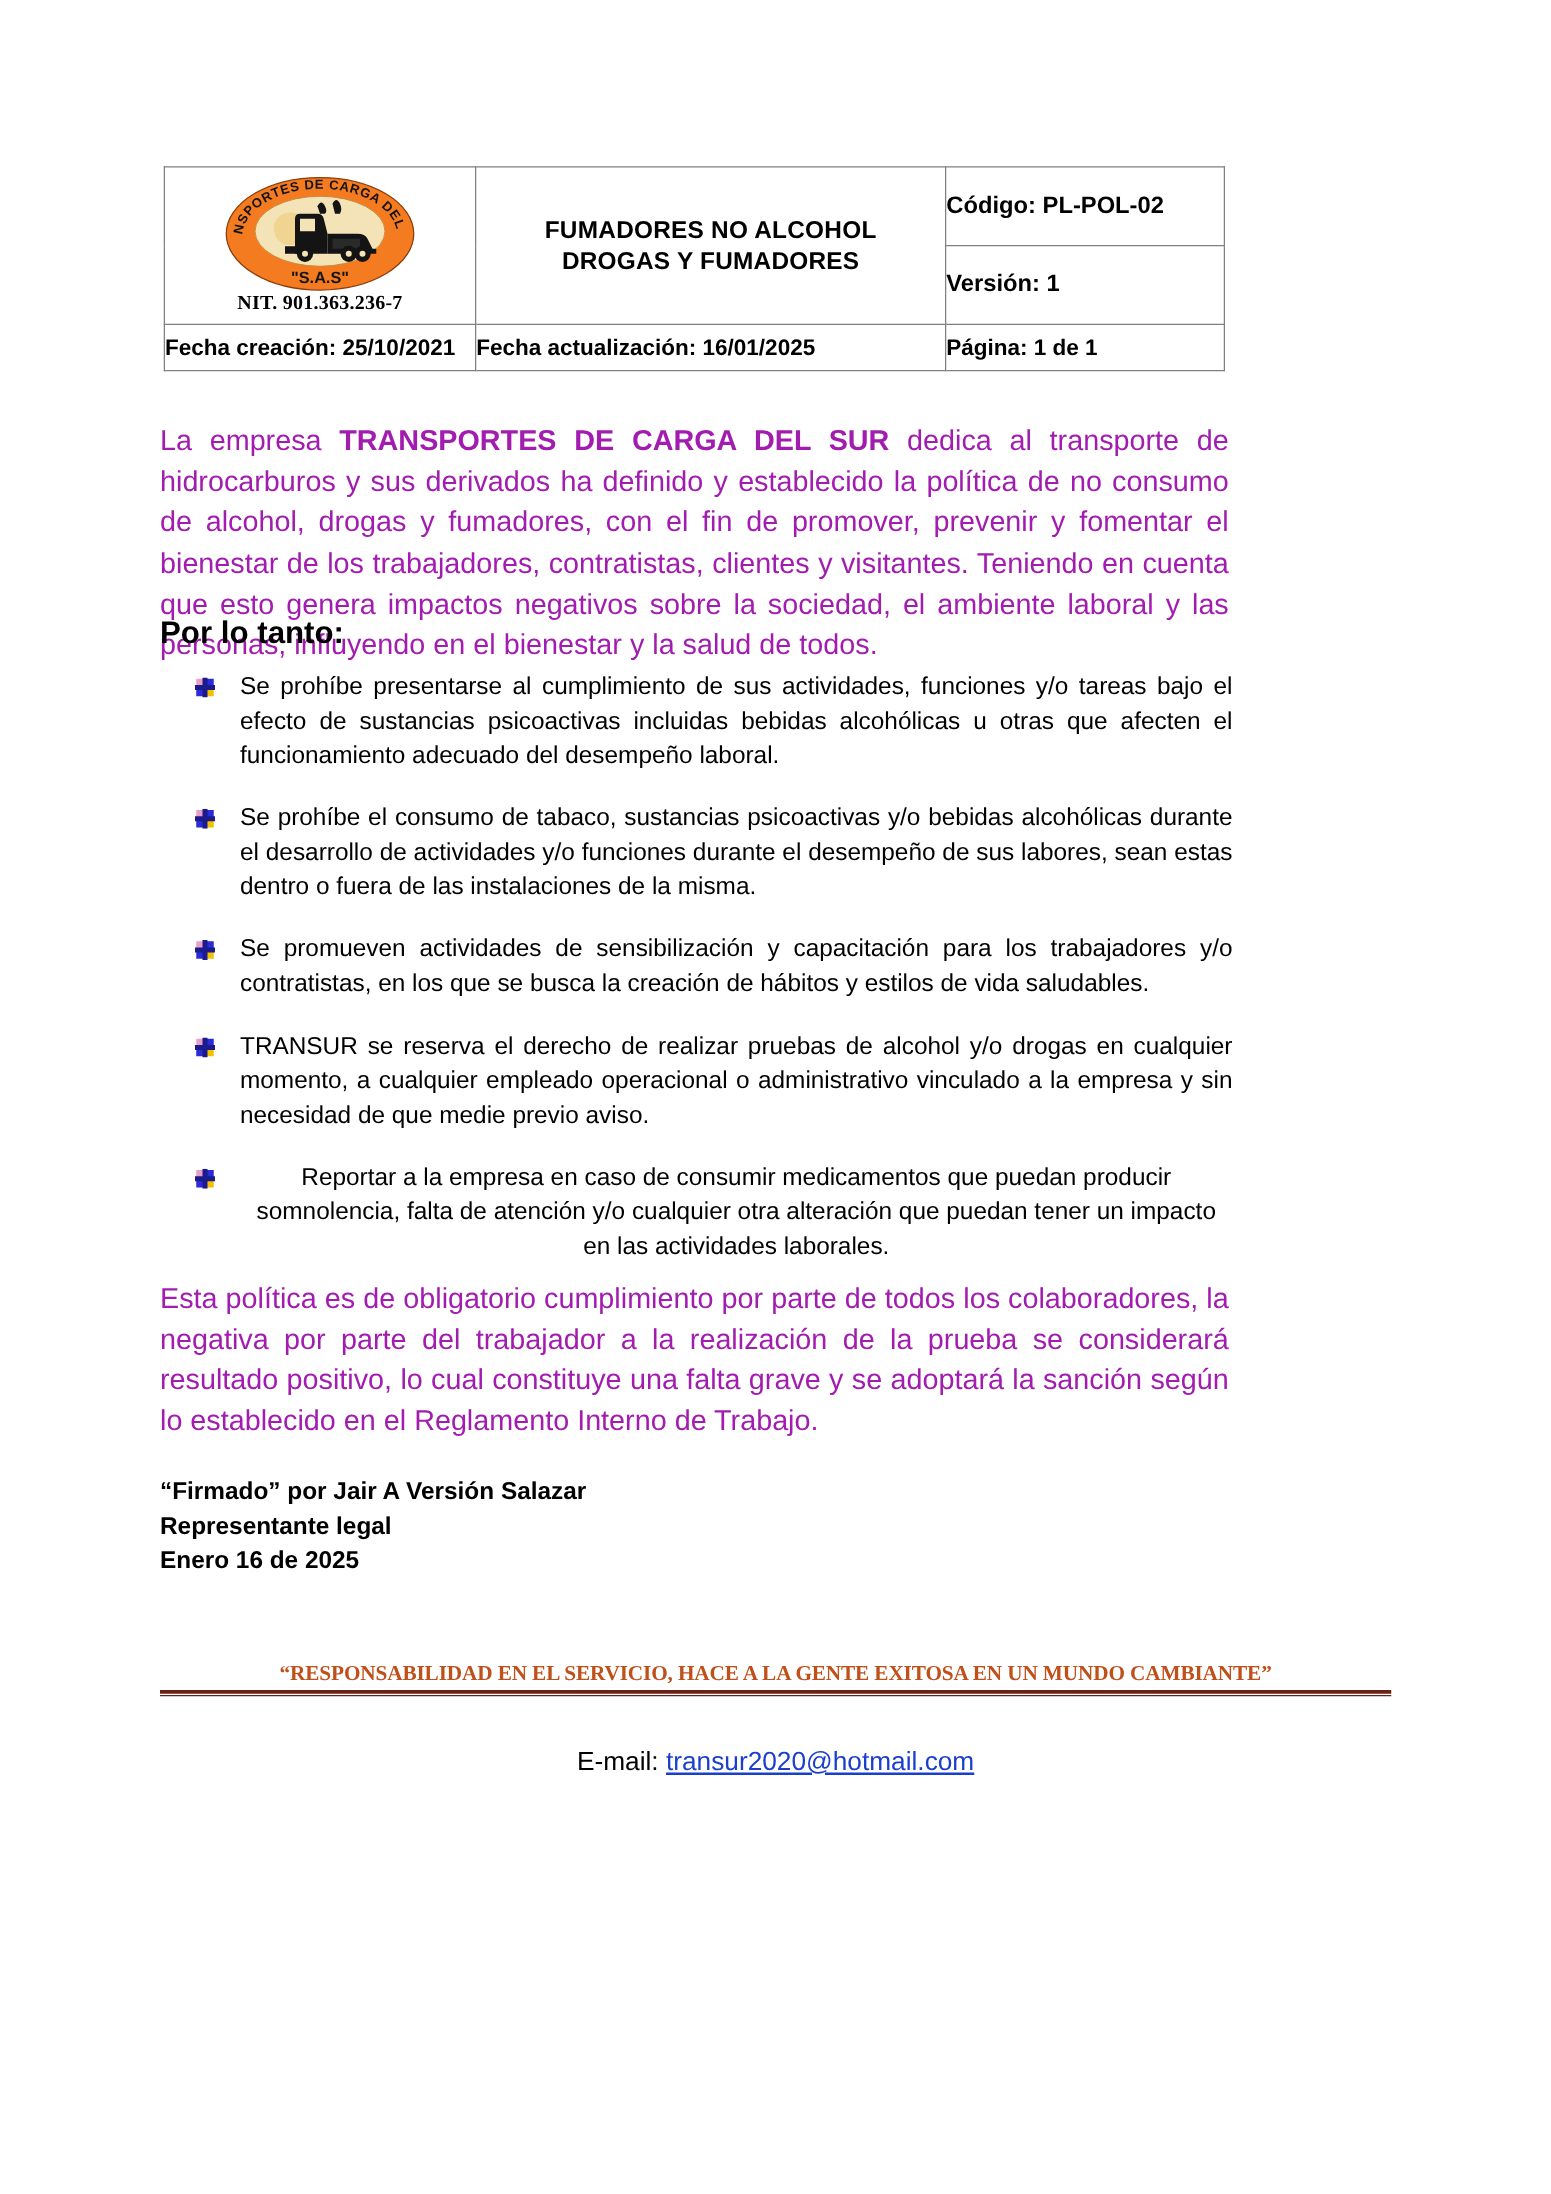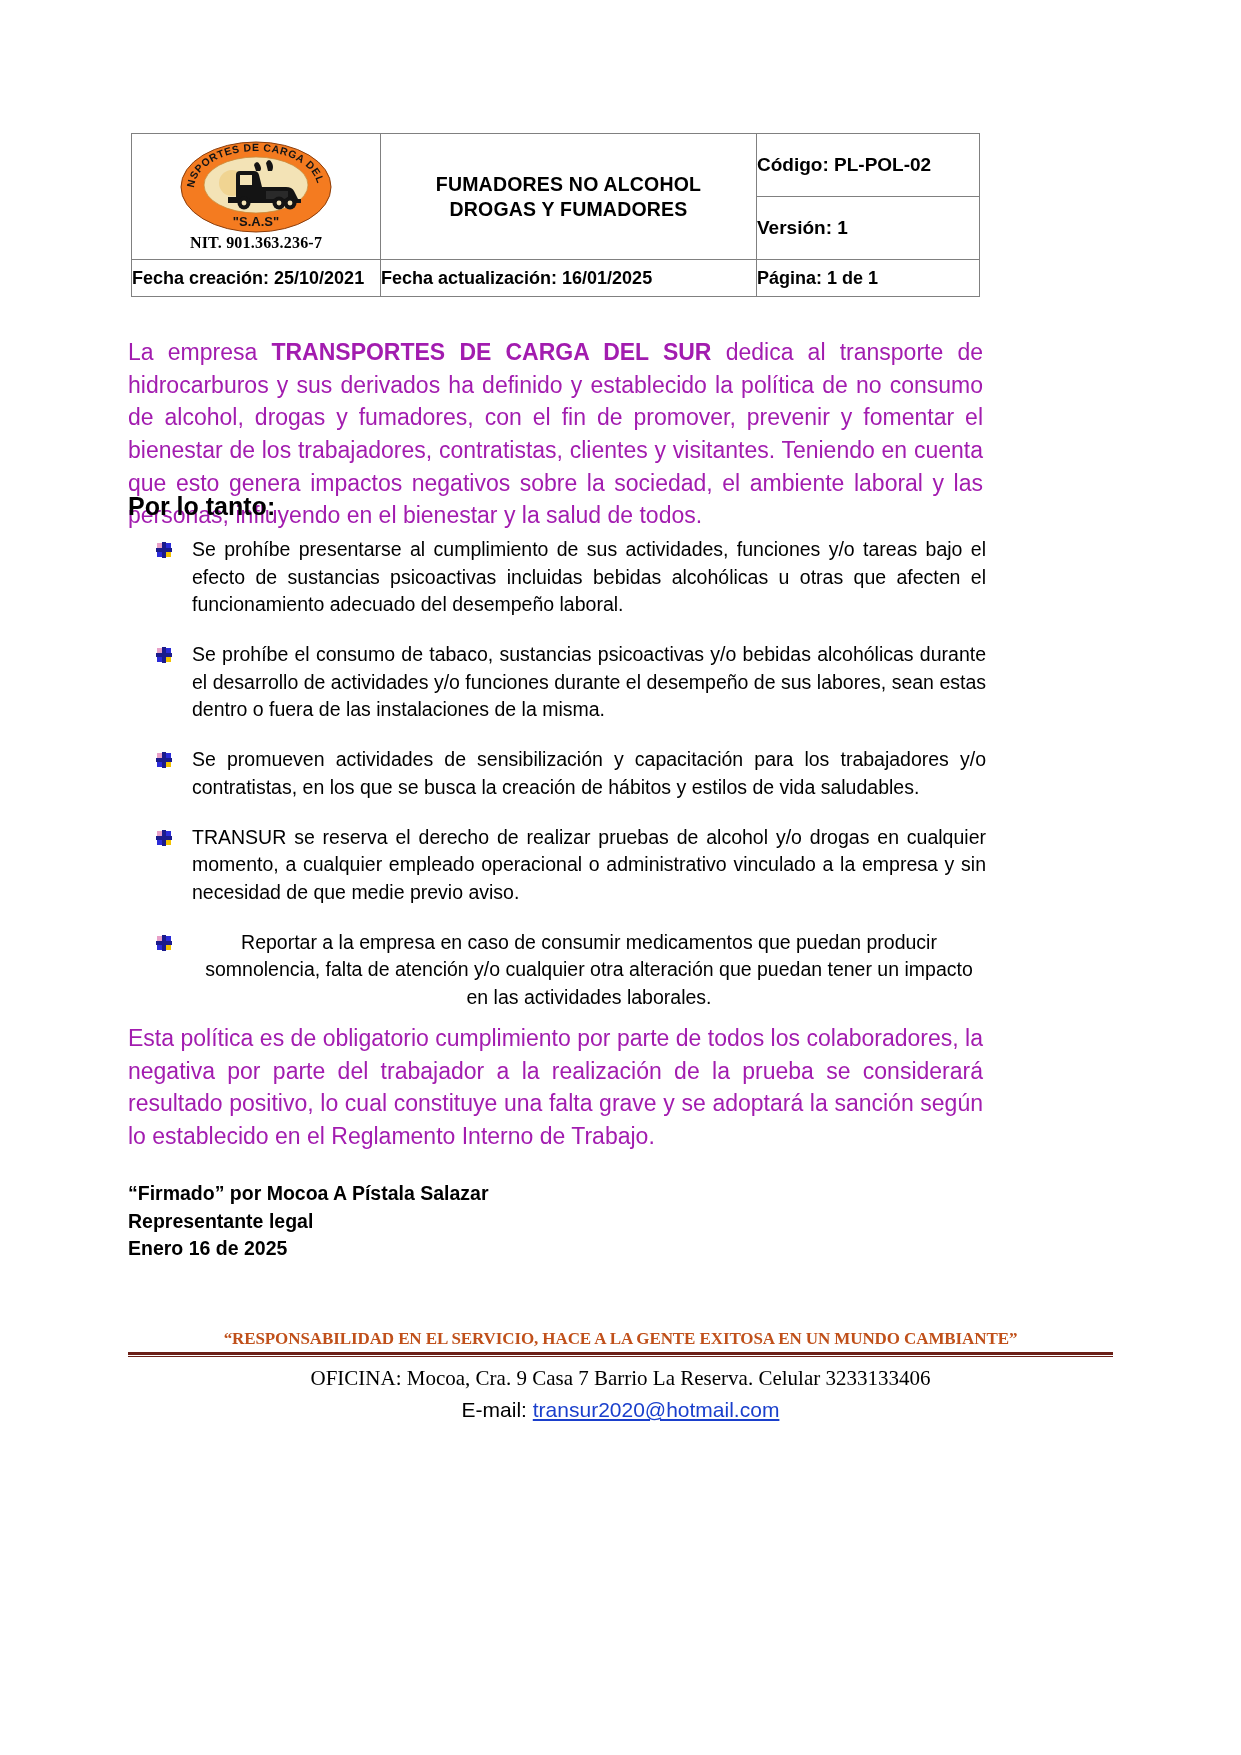--- a/index.html
+++ b/index.html
@@ -343,23 +343,22 @@
         </svg>
       </span>
       <span class="bullet-text">Reportar a la empresa en caso de consumir medicamentos que puedan producir somnolencia, falta de atención y/o cualquier otra alteración que puedan tener un impacto en las actividades laborales.</span>
     </div>
 
   </div>
 
   <div class="body-block p-closing">Esta política es de obligatorio cumplimiento por parte de todos los colaboradores, la negativa por parte del trabajador a la realización de la prueba se considerará resultado positivo, lo cual constituye una falta grave y se adoptará la sanción según lo establecido en el Reglamento Interno de Trabajo.</div>
 
   <div class="signature">
-    <div>“Firmado” por Mocoa A Pístala Salazar</div>
+    <div>“Firmado” por Jair A Versión Salazar</div>
     <div>Representante legal</div>
     <div>Enero 16 de 2025</div>
   </div>
 
   <div class="footer-slogan">“RESPONSABILIDAD EN EL SERVICIO, HACE A LA GENTE EXITOSA EN UN MUNDO CAMBIANTE”</div>
   <div class="footer-rule"></div>
-  <div class="footer-line1">OFICINA: Mocoa, Cra. 9 Casa 7 Barrio La Reserva. Celular 3233133406</div>
   <div class="footer-line2"><span>E-mail: </span><a class="mail-link" href="#">transur2020@hotmail.com</a></div>
 
 </div>
 
 </body></html>

